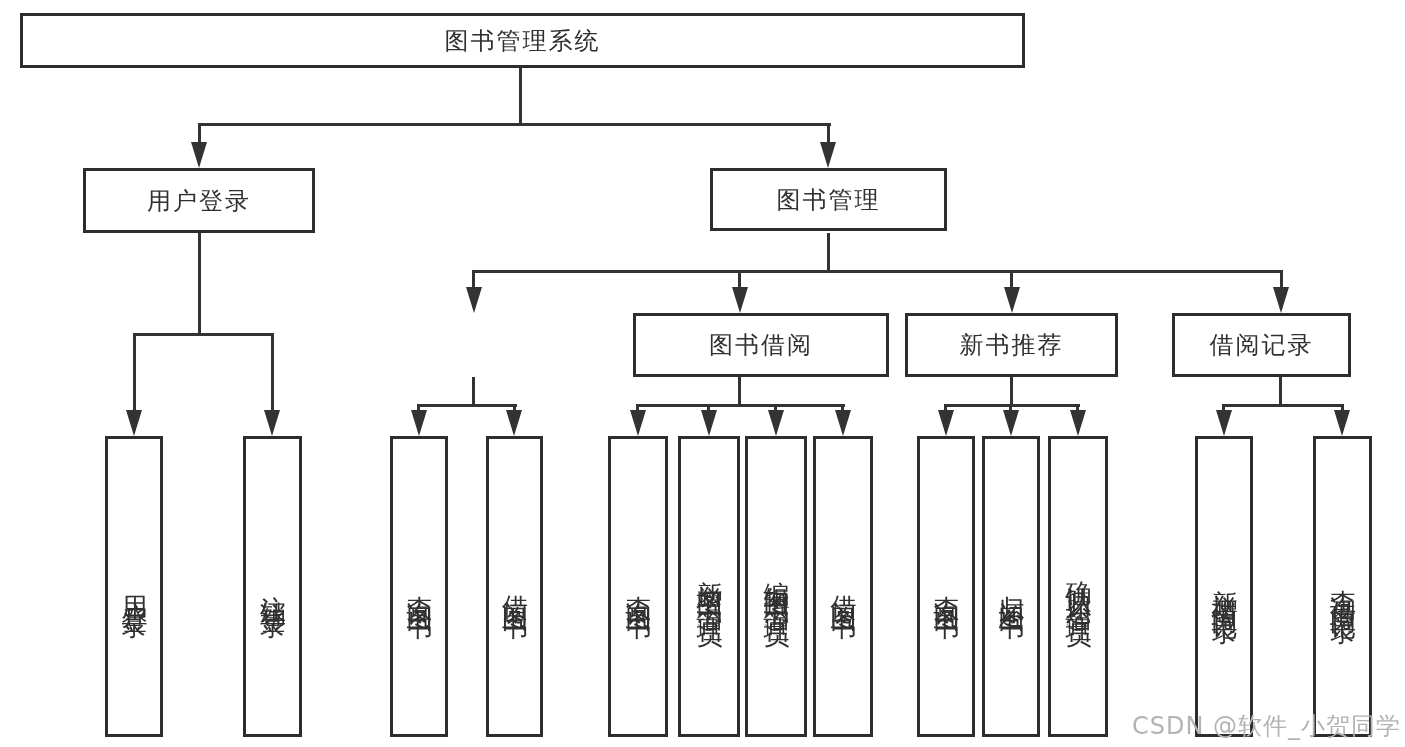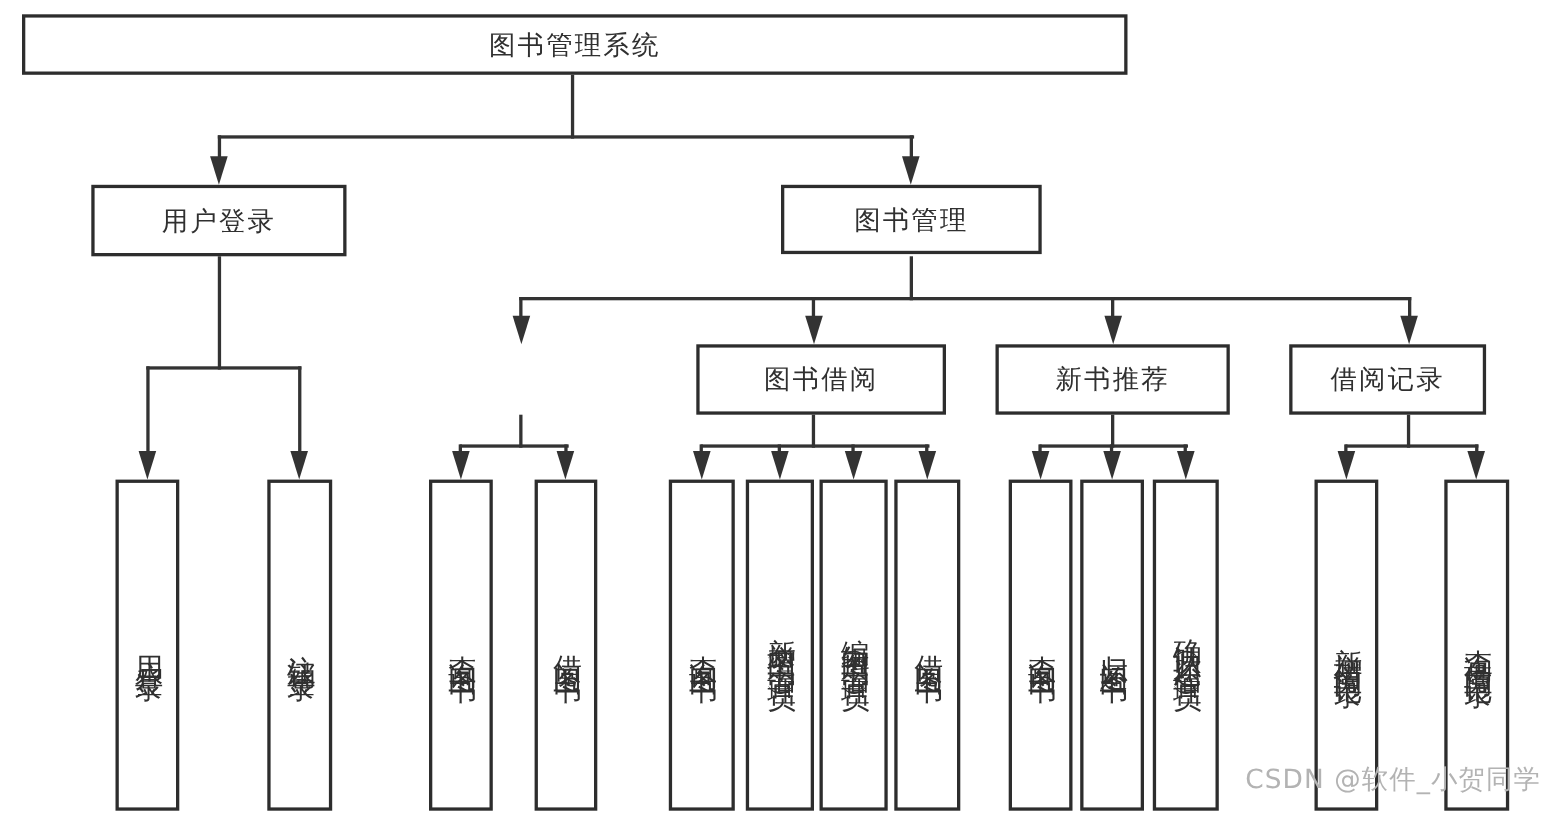--- a/index.html
+++ b/index.html
@@ -33,41 +33,41 @@
   .arrow {
     position: absolute;
     width: 0; height: 0;
     border-left: 8px solid transparent;
     border-right: 8px solid transparent;
     border-top: 26px solid #333333;
   }
   .watermark {
     position: absolute;
     right: 4px;
-    bottom: 23px;
+    bottom: 5px;
     font-size: 24px;
     color: #b3b3b3;
     letter-spacing: 1px;
     z-index: 10;
     white-space: nowrap;
   }
 </style>
 </head>
 <body>
 
 <div class="canvas">
 
   <div class="box hbox" style="left:20px; top:13px; width:1005px; height:55px;">图书管理系统</div>
 
   <div class="box hbox" style="left:83px; top:168px; width:232px; height:65px;">用户登录</div>
 
   <div class="box hbox" style="left:710px; top:168px; width:237px; height:63px;">图书管理</div>
 
 
-  <div class="box hbox" style="left:633px; top:313px; width:227px; height:64px;">图书借阅</div>
+  <div class="box hbox" style="left:633px; top:313px; width:256px; height:64px;">图书借阅</div>
 
   <div class="box hbox" style="left:905px; top:313px; width:213px; height:64px;">新书推荐</div>
 
   <div class="box hbox" style="left:1172px; top:313px; width:179px; height:64px;">借阅记录</div>
 
   <div class="box leaf" style="left:105px; top:436px; width:58px; height:301px;">
     <span class="vtext">用户登录</span>
   </div>
 
   <div class="box leaf" style="left:243px; top:436px; width:59px; height:301px;">

